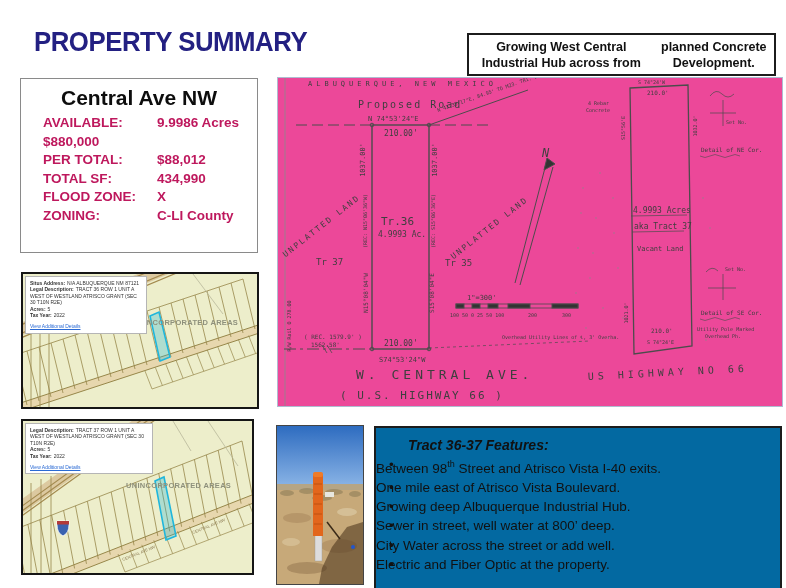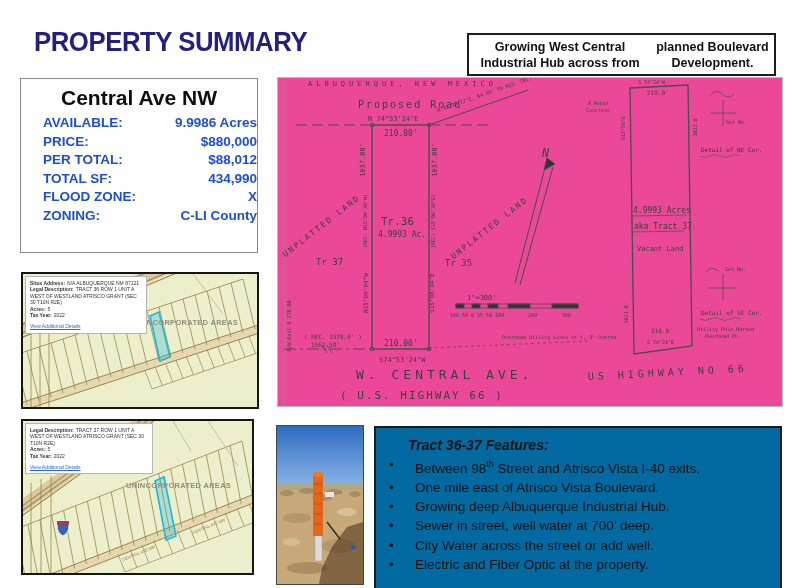--- a/index.html
+++ b/index.html
@@ -12,21 +12,21 @@
               white-space:nowrap;}
   .banner{position:absolute;left:467px;top:21px;width:305px;height:39px;border:2px solid #1c1c1c;
           display:flex;flex-direction:row;align-items:center;justify-content:center;
           font-size:12.5px;font-weight:700;color:#111;text-align:center;line-height:1.28;margin-top:12px;}
 
   
   .panel{position:absolute;left:20px;top:78px;width:238px;height:175px;border:1px solid #8a8a8a;
          box-sizing:border-box;background:#fff;}
   .panel-title{text-align:center;font-size:21px;font-weight:800;color:#0d0d0d;margin-top:7px;}
   .panel-rows{margin:4px 0 0 22px;}
-  .prow{display:flex;font-size:13.5px;font-weight:700;color:#1d4ed8;line-height:18.6px;justify-content:space-between;}
+  .prow{display:flex;font-size:13.5px;font-weight:700;color:#be185d;line-height:18.6px;}
   .prow .lbl{width:114px;}
 
   
   .survey{position:absolute;left:277px;top:77px;width:504px;height:328px;background:#ec4899;
           border:1px solid #aebcd0;box-sizing:content-box;}
   .survey svg{display:block;}
   .survey text{stroke:none;fill:#3f3f3f;font-family:"DejaVu Sans Mono",monospace;}
   .t5{font-size:5px}.t6{font-size:6px}.t7{font-size:7px}.t8{font-size:8px}.t9{font-size:9px}
   .t10{font-size:10px}.t11{font-size:11px}.t12{font-size:12px}.t13{font-size:13px}
   .gray{fill:#6f6f6f}.faint{fill:#b0b0b0}
@@ -49,45 +49,44 @@
   
   .photo{position:absolute;left:276px;top:425px;width:86px;height:158px;border:1px solid #444;
          box-sizing:content-box;}
   .photo svg{display:block;}
 
   
   .features{position:absolute;left:374px;top:426px;width:408px;height:184px;border:2px solid #1c1c1c;
             box-sizing:border-box;background:#0369a1;color:#111;}
   .feat-title{margin:9px 0 2px 32px;font-size:14px;font-weight:700;font-style:italic;}
   .feat-list{list-style:none;margin:2px 0 0 0;padding:0;}
-  .feat-list li{position:relative;padding-left:39px;font-size:13.5px;line-height:19.3px;}
+  .feat-list li{position:relative;font-size:13.5px;line-height:19.3px;}
   .feat-list li::before{content:"•";position:absolute;left:13px;top:0;}
   .sup{vertical-align:super;font-size:9px;}
 </style>
 </head>
 <body>
 
 <div class="page">
 
   <div class="page-title">PROPERTY SUMMARY</div>
 
   <div class="banner">
     <div>Growing West Central Industrial Hub across from</div>
-    <div>planned Boulevard Development.</div>
+    <div>planned Concrete Development.</div>
   </div>
 
   <div class="panel">
     <div class="panel-title">Central Ave NW</div>
     <div class="panel-rows">
       <div class="prow">
           <span class="lbl">AVAILABLE:</span>
           <span class="val">9.9986 Acres</span>
         </div>
       <div class="prow">
-          <span class="lbl">PRICE:</span>
           <span class="val">$880,000</span>
         </div>
       <div class="prow">
           <span class="lbl">PER TOTAL:</span>
           <span class="val">$88,012</span>
         </div>
       <div class="prow">
           <span class="lbl">TOTAL SF:</span>
           <span class="val">434,990</span>
         </div>
@@ -400,19 +399,19 @@
       <circle cx="76" cy="121" r="2" fill="#2255cc"></circle>
     </svg>
   </div>
 
   <div class="features">
     <div class="feat-title">Tract 36-37 Features:</div>
     <ul class="feat-list">
       <li><span>Between 98</span><span class="sup">th</span><span> Street and Atrisco Vista I-40 exits.</span></li>
       <li>One mile east of Atrisco Vista Boulevard.</li>
       <li>Growing deep Albuquerque Industrial Hub.</li>
-      <li>Sewer in street, well water at 700’ deep.</li>
+      <li>Sewer in street, well water at 800’ deep.</li>
       <li>City Water across the street or add well.</li>
       <li>Electric and Fiber Optic at the property.</li>
     </ul>
   </div>
 
 </div>
 
 </body></html>

